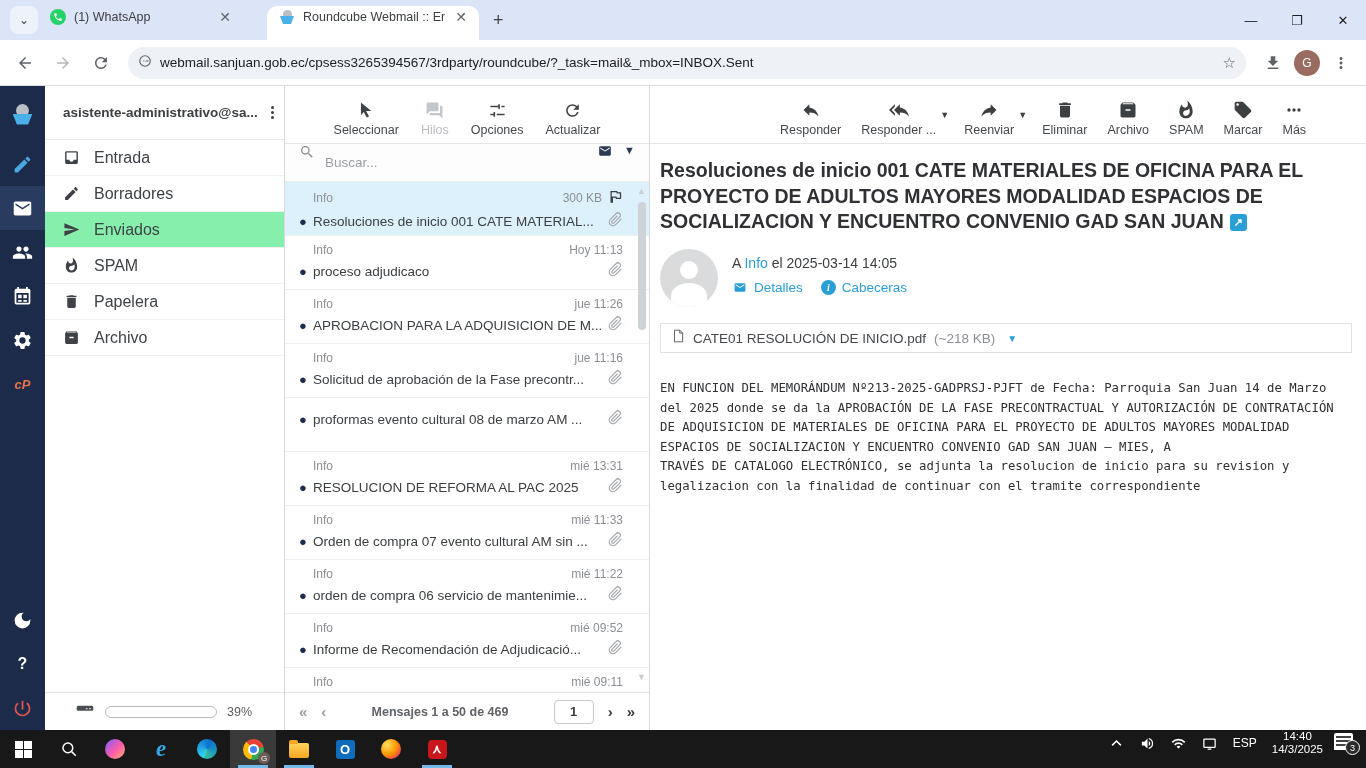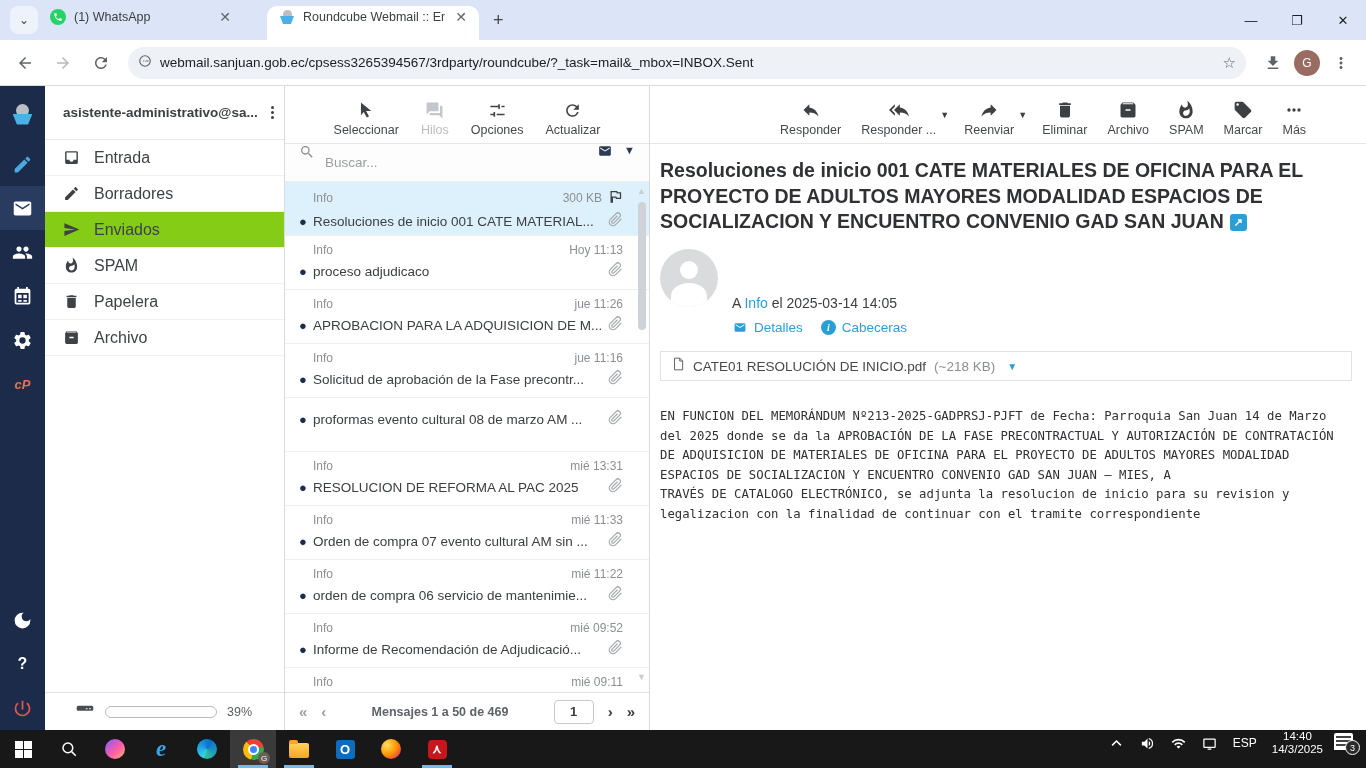--- a/index.html
+++ b/index.html
@@ -50,21 +50,21 @@
   .rail-item.power svg { fill:#e4564f; }
 
   
   .folders { width:240px; flex:0 0 240px; border-right:1px solid #d8dadc; display:flex; flex-direction:column; background:#fff; }
   .acct-row { height:54px; display:flex; align-items:center; padding:0 10px 0 18px; border-bottom:1px solid #e8e8e8; }
   .acct-name { flex:1; font-size:13.5px; font-weight:bold; color:#3c4043; white-space:nowrap; overflow:hidden; }
   .kebab { color:#3c4043; font-size:14px; letter-spacing:0; line-height:5px; display:flex; flex-direction:column; gap:2px; align-items:center; }
   .kebab i { width:3px; height:3px; background:#3c4043; border-radius:50%; }
   .folder { height:36px; display:flex; align-items:center; gap:14px; padding:0 18px; font-size:16px; color:#3e4247; border-bottom:1px solid #f1f1f1; }
   .folder svg { width:17px; height:17px; fill:#3e4247; flex:0 0 17px; }
-  .folder.selected { background:#84cc16; }
+  .folder.selected { background:#86efac; }
   .folders-spacer { flex:1; }
   .quota-row { height:38px; border-top:1px solid #e0e0e0; display:flex; align-items:center; gap:10px; padding:0 14px 0 30px; }
   .disk-ic svg { width:20px; height:20px; fill:#4a4e53; }
   .quota-bar { width:112px; height:12px; border:1px solid #b9bcbf; border-radius:7px; overflow:hidden; background:#fff; }
   .quota-fill { height:100%; background:#85c3ec; }
   .quota-pct { font-size:12.5px; color:#5a5e63; }
 
   
   .msglist { width:365px; flex:0 0 365px; border-right:1px solid #d8dadc; display:flex; flex-direction:column; background:#fff; }
   .list-toolbar { height:58px; border-bottom:1px solid #e6e6e6; display:flex; align-items:flex-end; justify-content:center; gap:22px; padding-bottom:6px; }
@@ -105,21 +105,21 @@
   .rtb { display:flex; flex-direction:column; align-items:center; gap:3px; color:#45494e; font-size:12.5px; position:relative; }
   .rtb svg { width:20px; height:20px; fill:#3c4043; }
   .rtb .dd { position:absolute; right:-13px; top:10px; font-size:9px; color:#3c4043; }
   .reader-body { flex:1; overflow:hidden; padding:14px 14px 0 10px; }
   .subject-h { font-size:19.5px; font-weight:bold; color:#2f3134; line-height:1.32; max-width:1260px; }
   .ext-link { display:inline-flex; width:17px; height:17px; background:#2a9fd6; border-radius:3px; color:#fff; font-size:11px; align-items:center; justify-content:center; vertical-align:2px; margin-left:6px; }
   .hdr-block { display:flex; gap:14px; margin-top:14px; align-items:flex-start; }
   .big-avatar { width:58px; height:58px; border-radius:50%; background:#d9dbdd; position:relative; overflow:hidden; flex:0 0 58px; }
   .big-avatar .head { position:absolute; top:12px; left:20px; width:18px; height:18px; border-radius:50%; background:#fff; }
   .big-avatar .body { position:absolute; top:34px; left:11px; width:36px; height:26px; border-radius:50% 50% 0 0; background:#fff; }
-  .hdr-lines { padding-top:6px;margin-top:40px; }
+  .hdr-lines { padding-top:6px; }
   .to-line { font-size:14px; color:#3c4043; }
   .to-line .lnk { color:#2a9fd6; }
   .hdr-links { display:flex; gap:18px; margin-top:9px; align-items:center; }
   .hdr-links .hl { display:flex; gap:6px; align-items:center; color:#2a9fd6; font-size:13.5px; }
   .hl svg { width:16px; height:13px; fill:#2a9fd6; }
   .info-badge { width:15px; height:15px; border-radius:50%; background:#2a9fd6; color:#fff; font-size:10px; font-weight:bold; display:flex; align-items:center; justify-content:center; font-family:"Liberation Serif",serif; font-style:italic; }
   .attach-bar { margin-top:16px; border:1px solid #e2e2e2; height:30px; display:flex; align-items:center; gap:8px; padding:0 10px; }
   .pdf-ic svg { width:14px; height:16px; fill:none; stroke:#55585c; stroke-width:1.6; }
   .attach-name { font-size:13.5px; color:#45484c; }
   .attach-size { font-size:13.5px; color:#8b8f94; }

